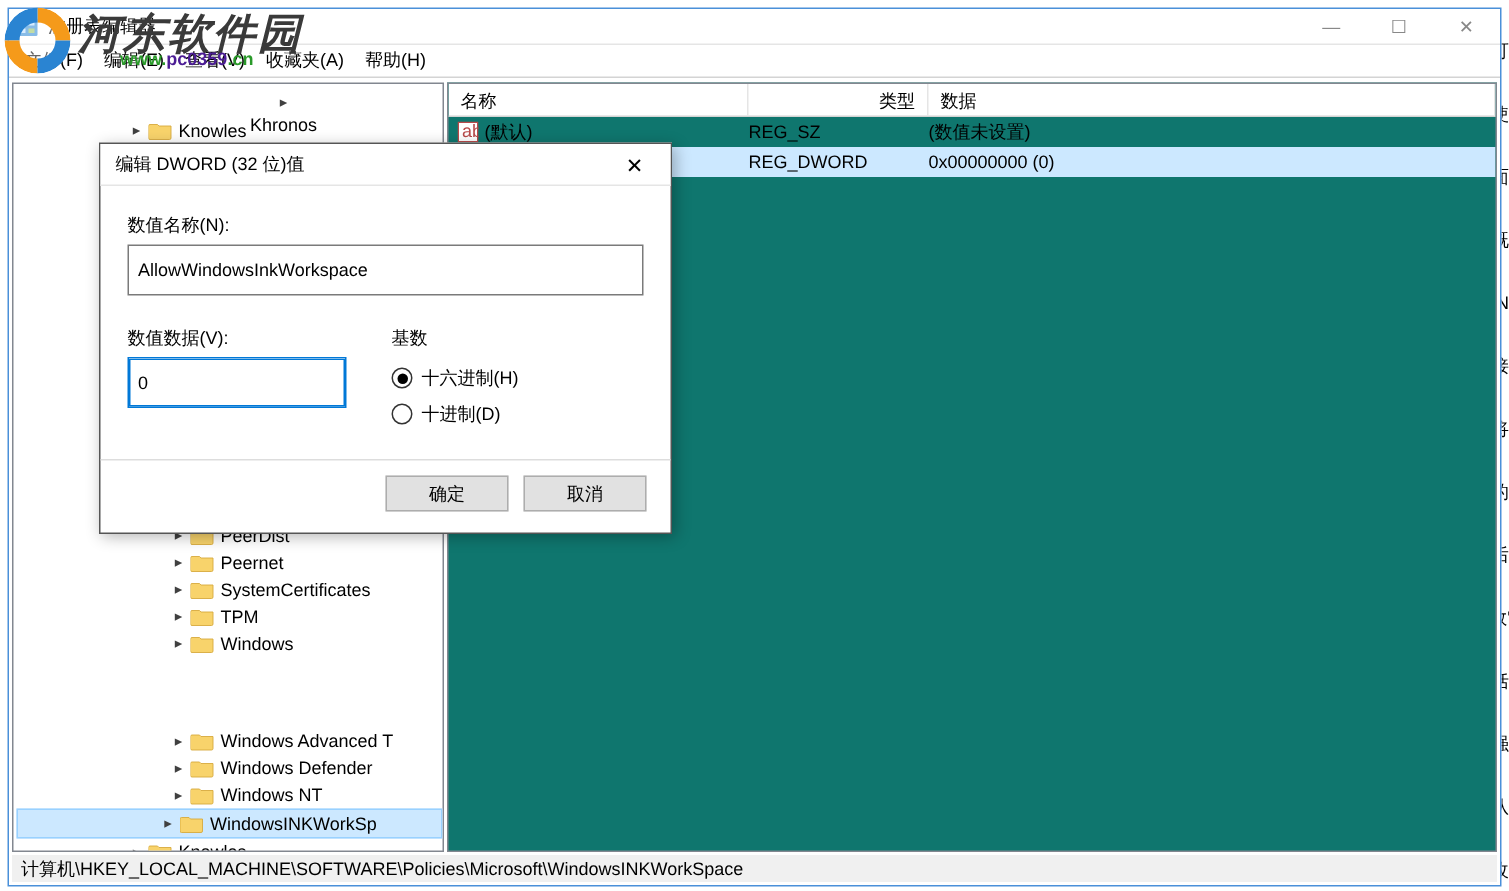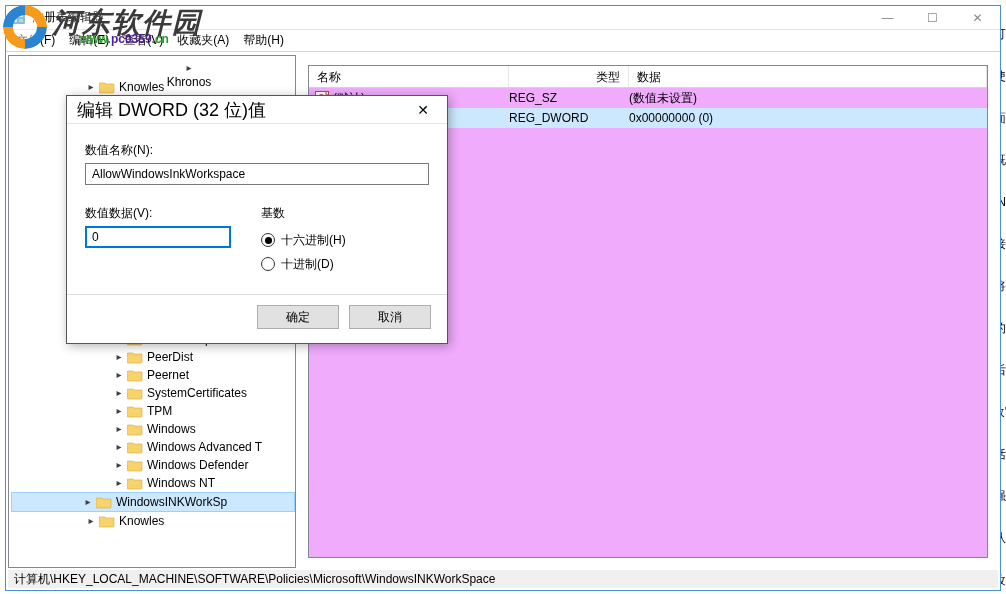--- a/index.html
+++ b/index.html
@@ -10,21 +10,21 @@
 .titlebar .app-icon { width: 16px; height: 16px; margin-right: 6px; }
 .titlebar .title { flex: 1; color: #000; }
 .win-btns { display: flex; position: absolute; right: 0; top: 0; }
 .win-btn { width: 45px; height: 24px; display: flex; align-items: center; justify-content: center; color: #888; }
 
 .menubar { height: 22px; display: flex; align-items: center; gap: 14px; padding: 0 10px; border-bottom: 1px solid #d4d4d4; background: #fff; }
 .menubar .item { color: #000; }
 
 .content { position: absolute; top: 47px; left: 0; right: 0; bottom: 20px; display: flex; }
 .tree-panel { width: 288px; border: 1px solid #828790; margin: 2px 0 2px 2px; background: #fff; overflow: hidden; position: relative; }
-.list-panel { flex: 1; border: 1px solid #828790; margin: 12px; background: #f0abfc; overflow: hidden; }
+.list-panel { flex: 1; border: 1px solid #828790; margin: 2px; background: #0f766e; overflow: hidden; }
 
 .tree { padding: 4px 0 4px 2px; }
 .tree-row { display: flex; align-items: center; height: 18px; position: relative; white-space: nowrap; }
 .tw { display:inline-block; width:16px; height:16px; text-align:center; line-height:14px; color:#5a5a5a; position:relative; }
 .tw::before { content:''; }
 .tw.closed::before { content:'▸'; font-size:10px; color:#404040; }
 .folder-icon { width:16px; height:14px; margin:0 4px 0 0; }
 .tree-row.sel { background:#cce8ff; border:1px solid #99d1ff; height:20px; }
 .tree-label { color:#000; }
 
@@ -36,25 +36,25 @@
 .list-row .c2 { width:120px; }
 .list-row .c3 { flex:1; }
 .list-row.sel { background:#cce8ff; }
 .val-icon { width:14px; height:14px; }
 
 .statusbar { position:absolute; left:2px; right:2px; bottom:2px; height:18px; padding:2px 6px; color:#000; background:#f0f0f0; display:flex; align-items:center; overflow:hidden; white-space:nowrap; }
 
 
 .dialog { position:absolute; left:66px; top:95px; width:382px; background:#fff; border:1px solid #555; box-shadow:2px 2px 10px rgba(0,0,0,0.3); z-index:30; }
 .dlg-title { height:28px; display:flex; align-items:center; padding:0 10px; background:#fff; border-bottom:1px solid #e5e5e5; }
-.dlg-title .txt { flex:1; font-size:18px; color:#000; }
+.dlg-title .txt { flex:1; font-size:12px; color:#000; }
 .dlg-close { width:28px; height:28px; display:flex; align-items:center; justify-content:center; font-size:14px; }
 .dlg-body { padding:14px 18px 16px; }
 .dlg-label { color:#000; margin:4px 0 4px; }
-.dlg-input { width:100%; height:22px; border:1px solid #7a7a7a; padding:4px 6px; background:#fff; }
+.dlg-input { width:100%; height:22px; border:1px solid #7a7a7a; padding:16px 6px; background:#fff; }
 .dlg-input.sm { width:146px; }
 .dlg-row2 { display:flex; gap:30px; margin-top:16px; }
 .dlg-col { display:flex; flex-direction:column; }
 .radio-set { padding:2px 0; }
 .radio-row { display:flex; align-items:center; gap:6px; height:24px; }
 .radio { width:14px; height:14px; border-radius:50%; border:1px solid #333; display:flex; align-items:center; justify-content:center; }
 .radio.checked::after { content:''; width:7px; height:7px; border-radius:50%; background:#000; }
 .dlg-buttons { display:flex; justify-content:flex-end; gap:10px; padding:10px 16px 14px; border-top:1px solid #ddd; }
 .btn { width:82px; height:24px; background:#e1e1e1; border:1px solid #adadad; display:flex; align-items:center; justify-content:center; }
 
@@ -277,42 +277,42 @@
             </svg>
             <span class="tree-label">TPM</span>
           </div>
           <div class="tree-row" style="padding-left: 100px;">
             <span class="tw closed"></span>
             <svg class="folder-icon" viewBox="0 0 16 14">
               <path d="M1 3h5l1 1h8v8a1 1 0 0 1-1 1H1a1 1 0 0 1-1-1V4a1 1 0 0 1 1-1z" fill="#f8d36b" stroke="#d7a93d" stroke-width="0.6"></path>
             </svg>
             <span class="tree-label">Windows</span>
           </div>
-          <div class="tree-row" style="padding-left: 100px;">
+          <div class="tree-row" style="padding-left: 100px; margin-top: 47px;">
             <span class="tw closed"></span>
             <svg class="folder-icon" viewBox="0 0 16 14">
               <path d="M1 3h5l1 1h8v8a1 1 0 0 1-1 1H1a1 1 0 0 1-1-1V4a1 1 0 0 1 1-1z" fill="#f8d36b" stroke="#d7a93d" stroke-width="0.6"></path>
             </svg>
             <span class="tree-label">Windows Advanced T</span>
           </div>
           <div class="tree-row" style="padding-left: 100px;">
             <span class="tw closed"></span>
             <svg class="folder-icon" viewBox="0 0 16 14">
               <path d="M1 3h5l1 1h8v8a1 1 0 0 1-1 1H1a1 1 0 0 1-1-1V4a1 1 0 0 1 1-1z" fill="#f8d36b" stroke="#d7a93d" stroke-width="0.6"></path>
             </svg>
             <span class="tree-label">Windows Defender</span>
           </div>
           <div class="tree-row" style="padding-left: 100px;">
             <span class="tw closed"></span>
             <svg class="folder-icon" viewBox="0 0 16 14">
               <path d="M1 3h5l1 1h8v8a1 1 0 0 1-1 1H1a1 1 0 0 1-1-1V4a1 1 0 0 1 1-1z" fill="#f8d36b" stroke="#d7a93d" stroke-width="0.6"></path>
             </svg>
             <span class="tree-label">Windows NT</span>
           </div>
-          <div class="tree-row sel" style="padding-left: 68px;">
+          <div class="tree-row sel" style="padding-left: 92px;">
             <span class="tw closed"></span>
             <svg class="folder-icon" viewBox="0 0 16 14">
               <path d="M1 3h5l1 1h8v8a1 1 0 0 1-1 1H1a1 1 0 0 1-1-1V4a1 1 0 0 1 1-1z" fill="#f8d36b" stroke="#d7a93d" stroke-width="0.6"></path>
             </svg>
             <span class="tree-label">WindowsINKWorkSp</span>
           </div>
           <div class="tree-row" style="padding-left: 72px;">
             <span class="tw closed"></span>
             <svg class="folder-icon" viewBox="0 0 16 14">
               <path d="M1 3h5l1 1h8v8a1 1 0 0 1-1 1H1a1 1 0 0 1-1-1V4a1 1 0 0 1 1-1z" fill="#f8d36b" stroke="#d7a93d" stroke-width="0.6"></path>

